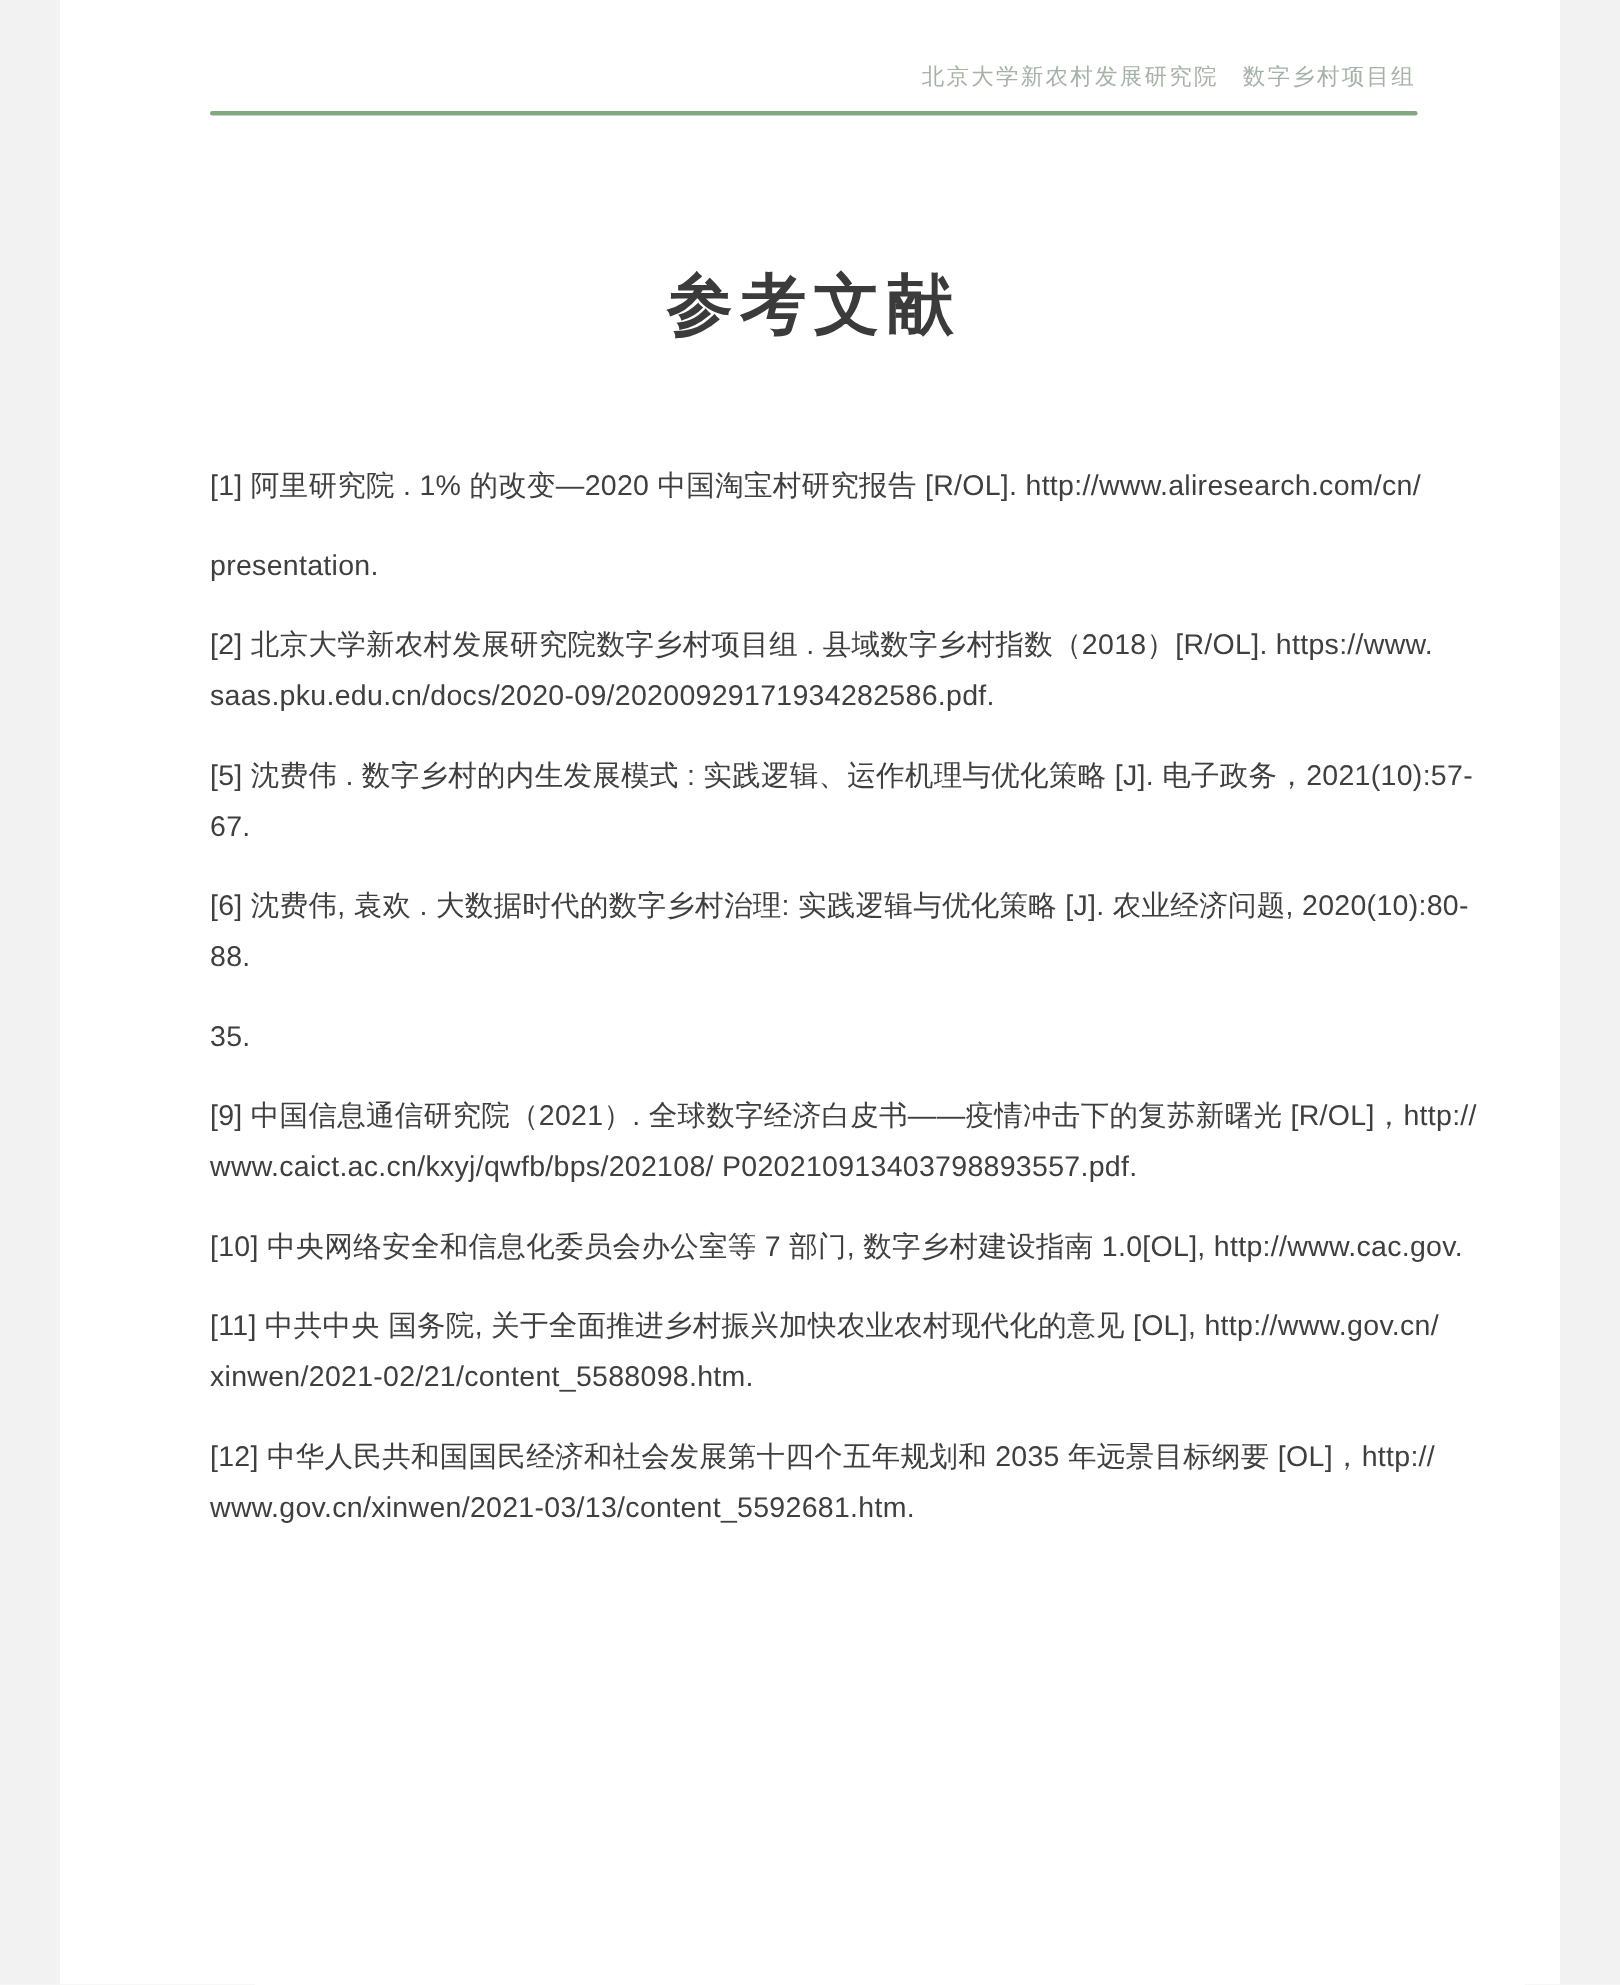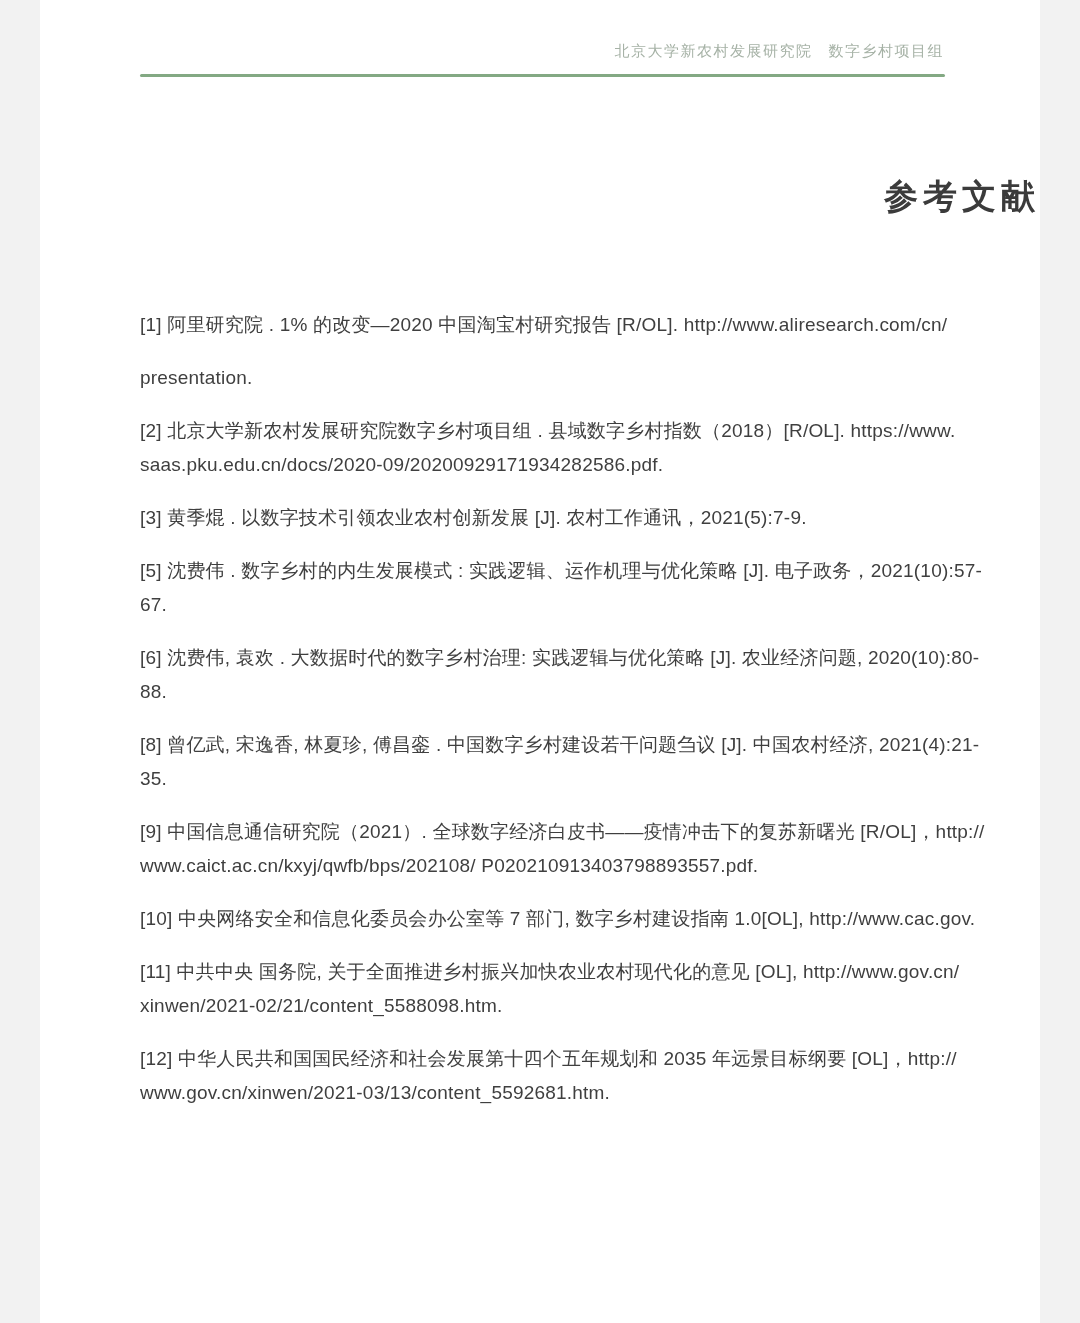--- a/index.html
+++ b/index.html
@@ -30,22 +30,22 @@
     height: 3px;
     background: #83a983;
     border-radius: 2px;
   }
   .title {
     position: absolute;
     top: 174px;
     left: 0;
     width: 100%;
     margin: 0;
-    text-align: right;
-    font-size: 34px;
+    text-align: center;
+    font-size: 44px;
     font-weight: 600;
     color: #3b3b3b;
     letter-spacing: 5px;
     text-indent: 5px;
   }
   .refs {
     position: absolute;
     top: 308px;
     left: 100px;
     width: 886px;
@@ -73,32 +73,28 @@
   <div class="refs" id="refs">
       <div class="ref">
         <div class="ref-line">[1] 阿里研究院 . 1% 的改变—2020 中国淘宝村研究报告 [R/OL]. http://www.aliresearch.com/cn/</div>
         <div class="ref-line">presentation.</div>
       </div>
       <div class="ref">
         <div class="ref-line">[2] 北京大学新农村发展研究院数字乡村项目组 . 县域数字乡村指数（2018）[R/OL]. https://www.</div>
         <div class="ref-line">saas.pku.edu.cn/docs/2020-09/20200929171934282586.pdf.</div>
       </div>
       <div class="ref">
-        <div class="ref-line">[3] 黄季焜 . 以数字技术引领农业农村创新发展 [J]. 农村工作通讯，2021(5):7-9.</div>
-      </div>
-      <div class="ref">
         <div class="ref-line">[5] 沈费伟 . 数字乡村的内生发展模式 : 实践逻辑、运作机理与优化策略 [J]. 电子政务，2021(10):57-</div>
         <div class="ref-line">67.</div>
       </div>
       <div class="ref">
         <div class="ref-line">[6] 沈费伟, 袁欢 . 大数据时代的数字乡村治理: 实践逻辑与优化策略 [J]. 农业经济问题, 2020(10):80-</div>
         <div class="ref-line">88.</div>
       </div>
       <div class="ref">
-        <div class="ref-line">[8] 曾亿武, 宋逸香, 林夏珍, 傅昌銮 . 中国数字乡村建设若干问题刍议 [J]. 中国农村经济, 2021(4):21-</div>
         <div class="ref-line">35.</div>
       </div>
       <div class="ref">
         <div class="ref-line">[9] 中国信息通信研究院（2021）. 全球数字经济白皮书——疫情冲击下的复苏新曙光 [R/OL]，http://</div>
         <div class="ref-line">www.caict.ac.cn/kxyj/qwfb/bps/202108/ P020210913403798893557.pdf.</div>
       </div>
       <div class="ref">
         <div class="ref-line">[10] 中央网络安全和信息化委员会办公室等 7 部门, 数字乡村建设指南 1.0[OL], http://www.cac.gov.</div>
       </div>
       <div class="ref">

